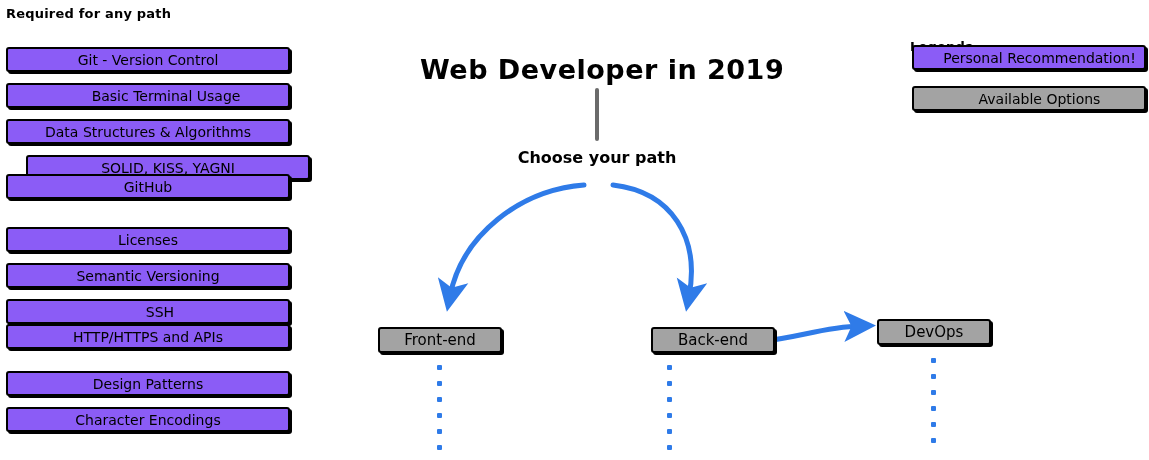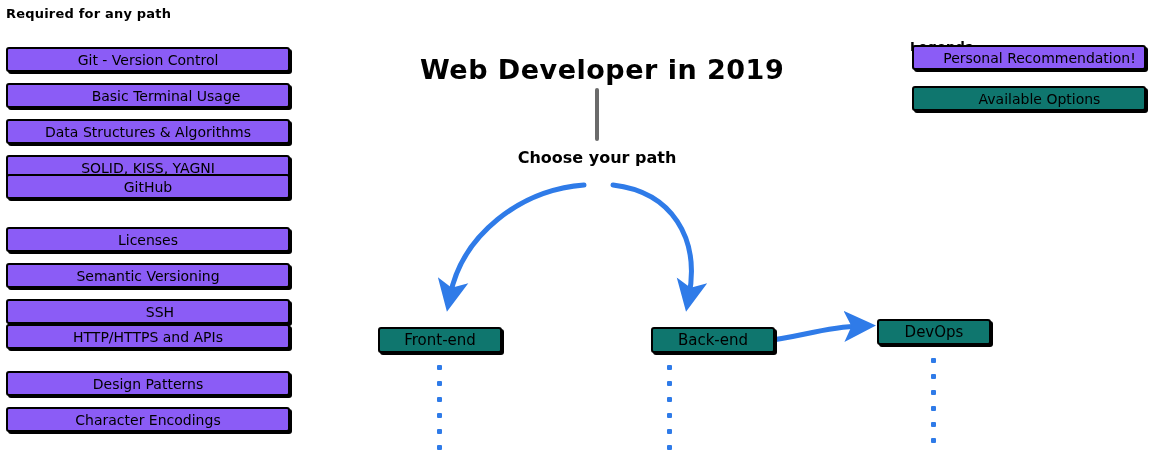--- a/index.html
+++ b/index.html
@@ -31,21 +31,21 @@
     display:flex;
     align-items:center;
     justify-content:center;
     color:#000;
     font-size:14px;
     line-height:1;
     white-space:nowrap;
     box-shadow:2px 2px 0 0 #000;
   }
   .hbox.yellow{background:#8b5cf6;}
-  .hbox.tan{background:#0f766e;}
+  .hbox.tan{background:#a3a3a3;}
 
   .req-box{left:6px;width:284px;height:25px;font-size:14px;}
 
   .legend-box{left:912px;width:234px;height:25px;font-size:14px;padding-left:21px;}
 
   .path-box{height:26px;font-size:15px;}
 
   
   .title{
     position:absolute;
@@ -95,21 +95,21 @@
 
   <div class="hbox yellow req-box" style="top:47px;">
       <span>Git - Version Control</span>
     </div>
   <div class="hbox yellow req-box" style="top:83px;padding-left:36px;">
       <span>Basic Terminal Usage</span>
     </div>
   <div class="hbox yellow req-box" style="top:119px;">
       <span>Data Structures &amp; Algorithms</span>
     </div>
-  <div class="hbox yellow req-box" style="top:155px;">
+  <div class="hbox yellow req-box" style="top:155px;margin-left:20px;">
       <span>SOLID, KISS, YAGNI</span>
     </div>
   <div class="hbox yellow req-box" style="top:174px;">
       <span>GitHub</span>
     </div>
   <div class="hbox yellow req-box" style="top:227px;">
       <span>Licenses</span>
     </div>
   <div class="hbox yellow req-box" style="top:263px;">
       <span>Semantic Versioning</span>

